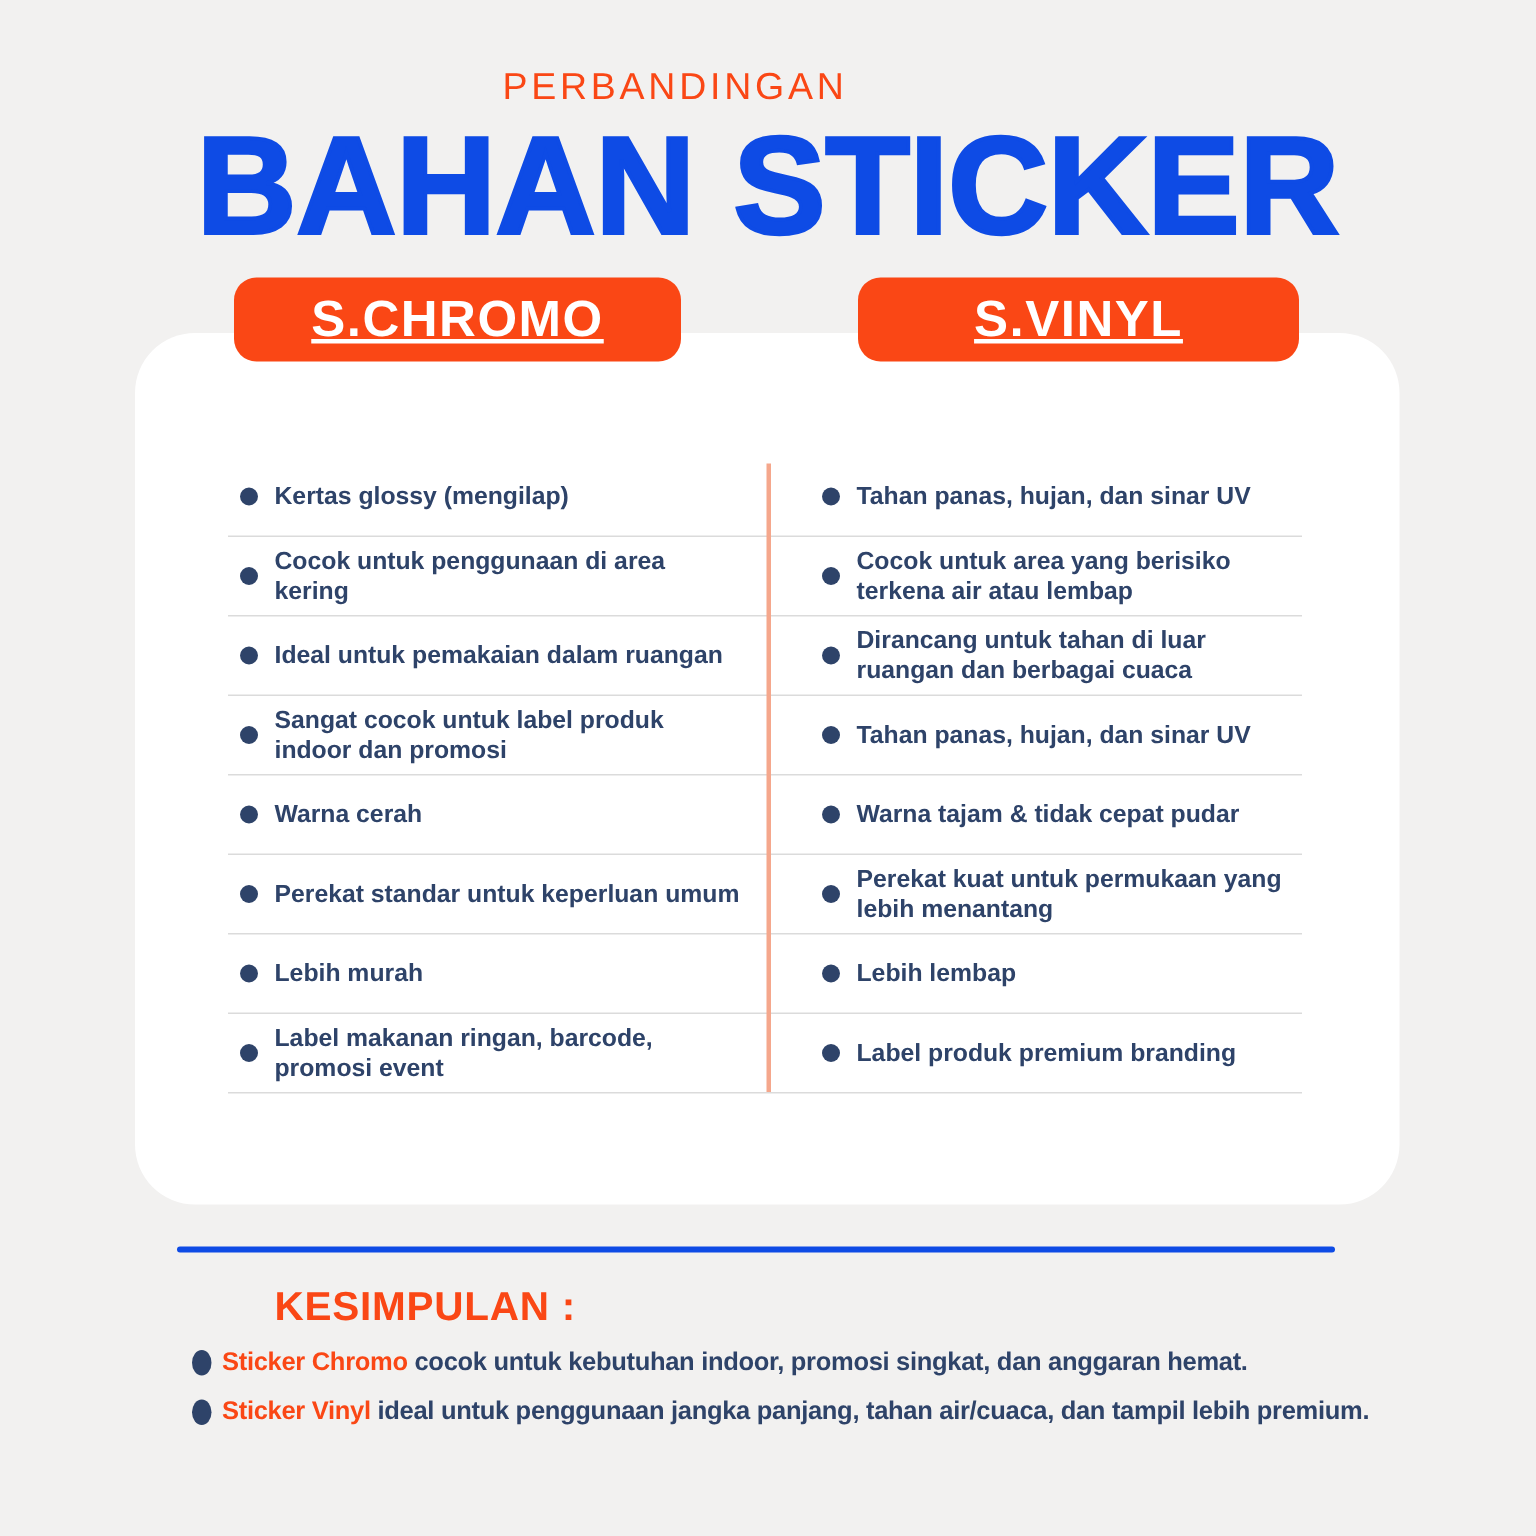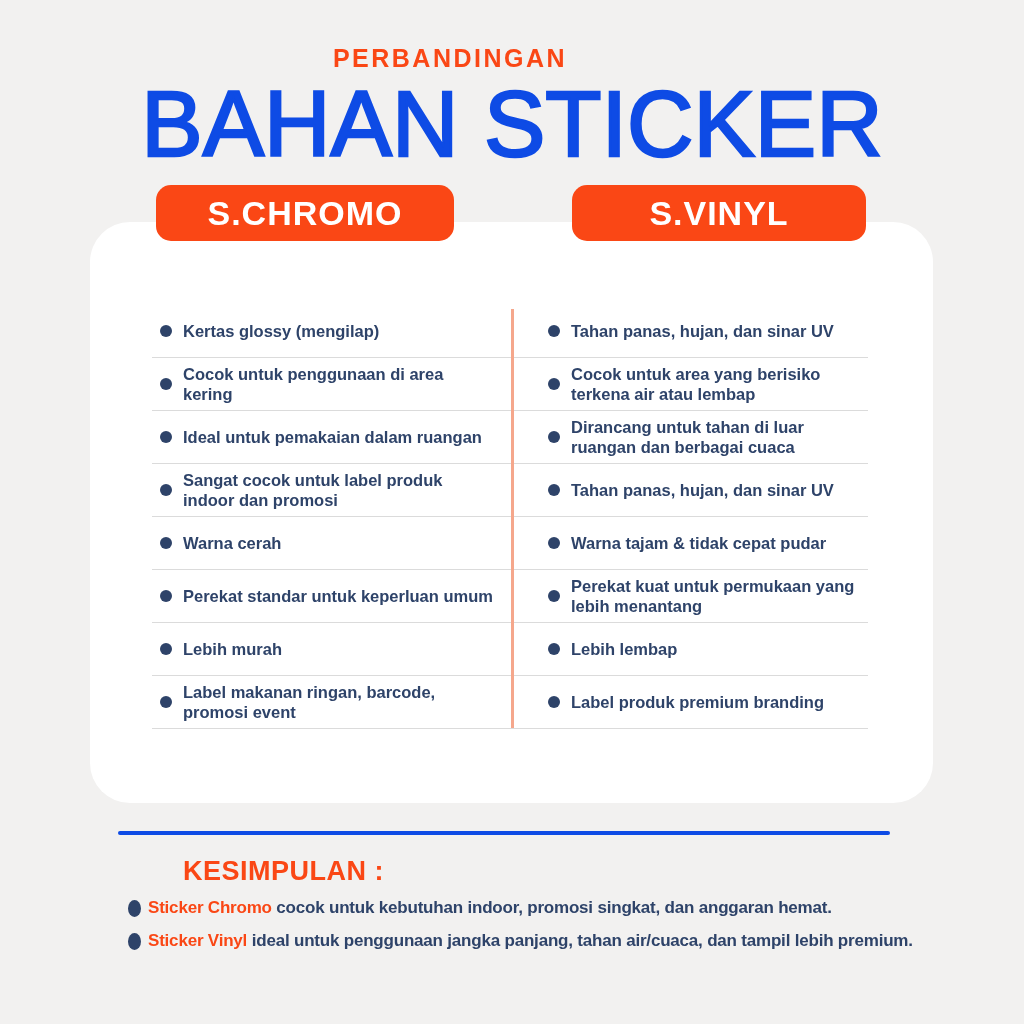--- a/index.html
+++ b/index.html
@@ -10,44 +10,45 @@
     position: relative;
     width: 1024px; height: 1024px;
     background: #F2F1F0;
     overflow: hidden;
   }
 
   
   .kicker {
     position: absolute; top: 44px; left: 0; width: 900px;
     text-align: center;
-    font-size: 25px; font-weight: bold;
+    font-size: 25px; font-weight: normal;
     letter-spacing: 2.5px;
     color: #FA4715;
   }
   .title {
     position: absolute; top: 72px; left: 0; width: 1024px;
     text-align: center;
-    font-size: 92px; font-weight: normal;
+    font-size: 92px; font-weight: bold;
     letter-spacing: 0px;
     color: #0E4BE5;
     -webkit-text-stroke: 2.5px #0E4BE5;
     white-space: nowrap;
   }
 
   
   .badge {
     position: absolute; top: 185px; height: 56px;
     background: #FA4715;
     border-radius: 15px;
     display: flex; align-items: center; justify-content: center;
     color: #FFFFFF;
     font-size: 34px; font-weight: bold;
     letter-spacing: 1px;
     z-index: 2;
+    text-decoration: underline;
   }
   .badge-chromo { left: 156px; width: 298px; }
   .badge-vinyl  { left: 572px; width: 294px; }
 
   
   .card {
     position: absolute; left: 90px; top: 222px;
     width: 843px; height: 581px;
     background: #FFFFFF;
     border-radius: 40px;

